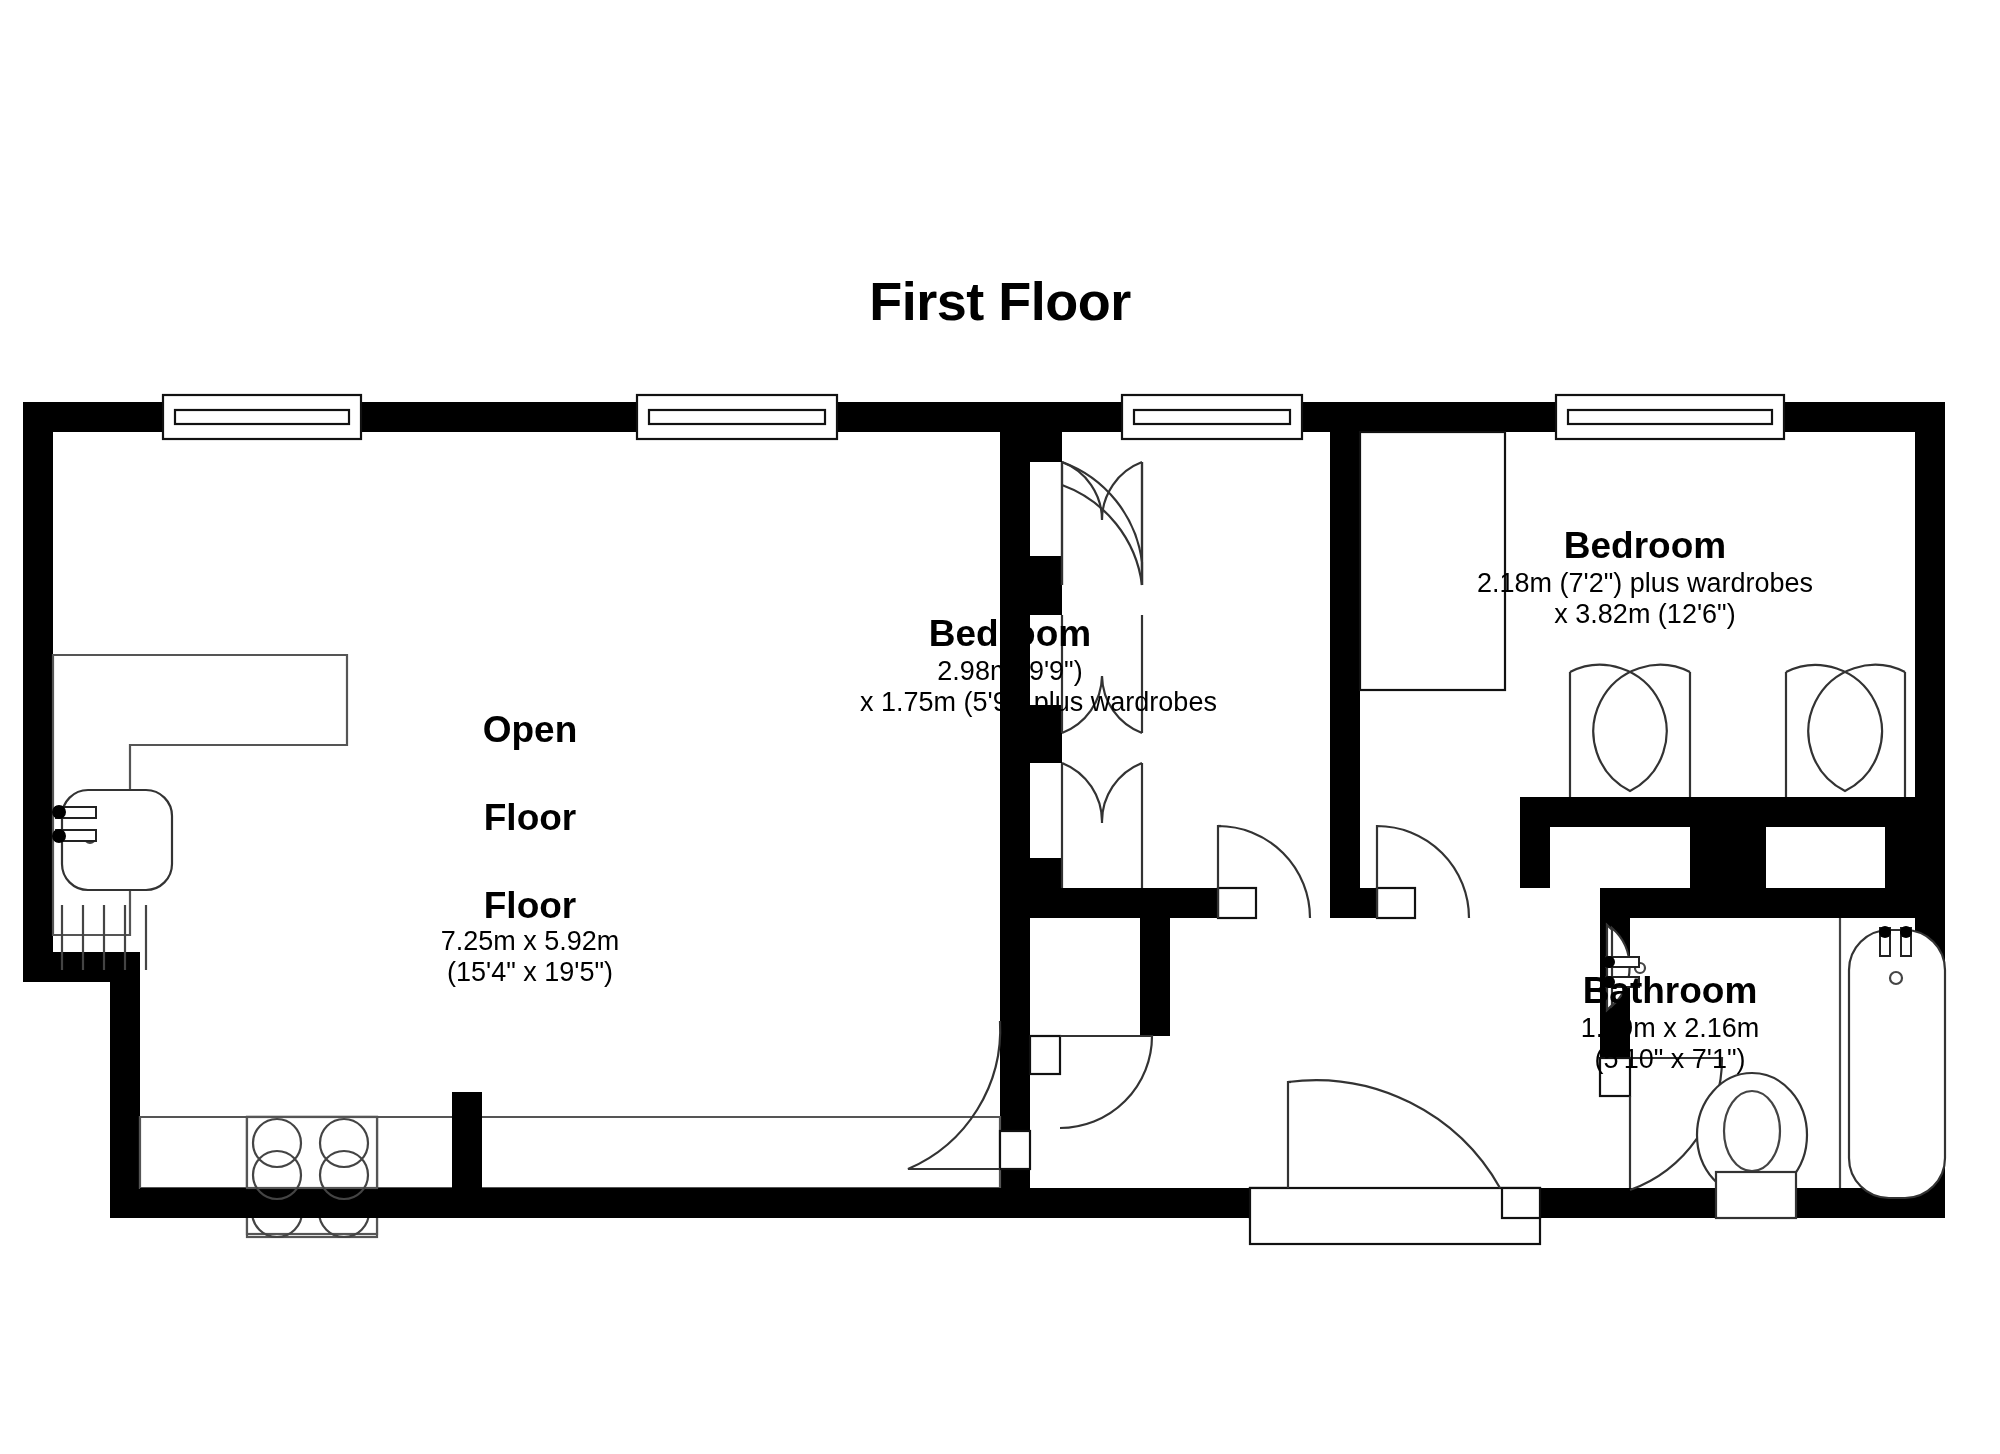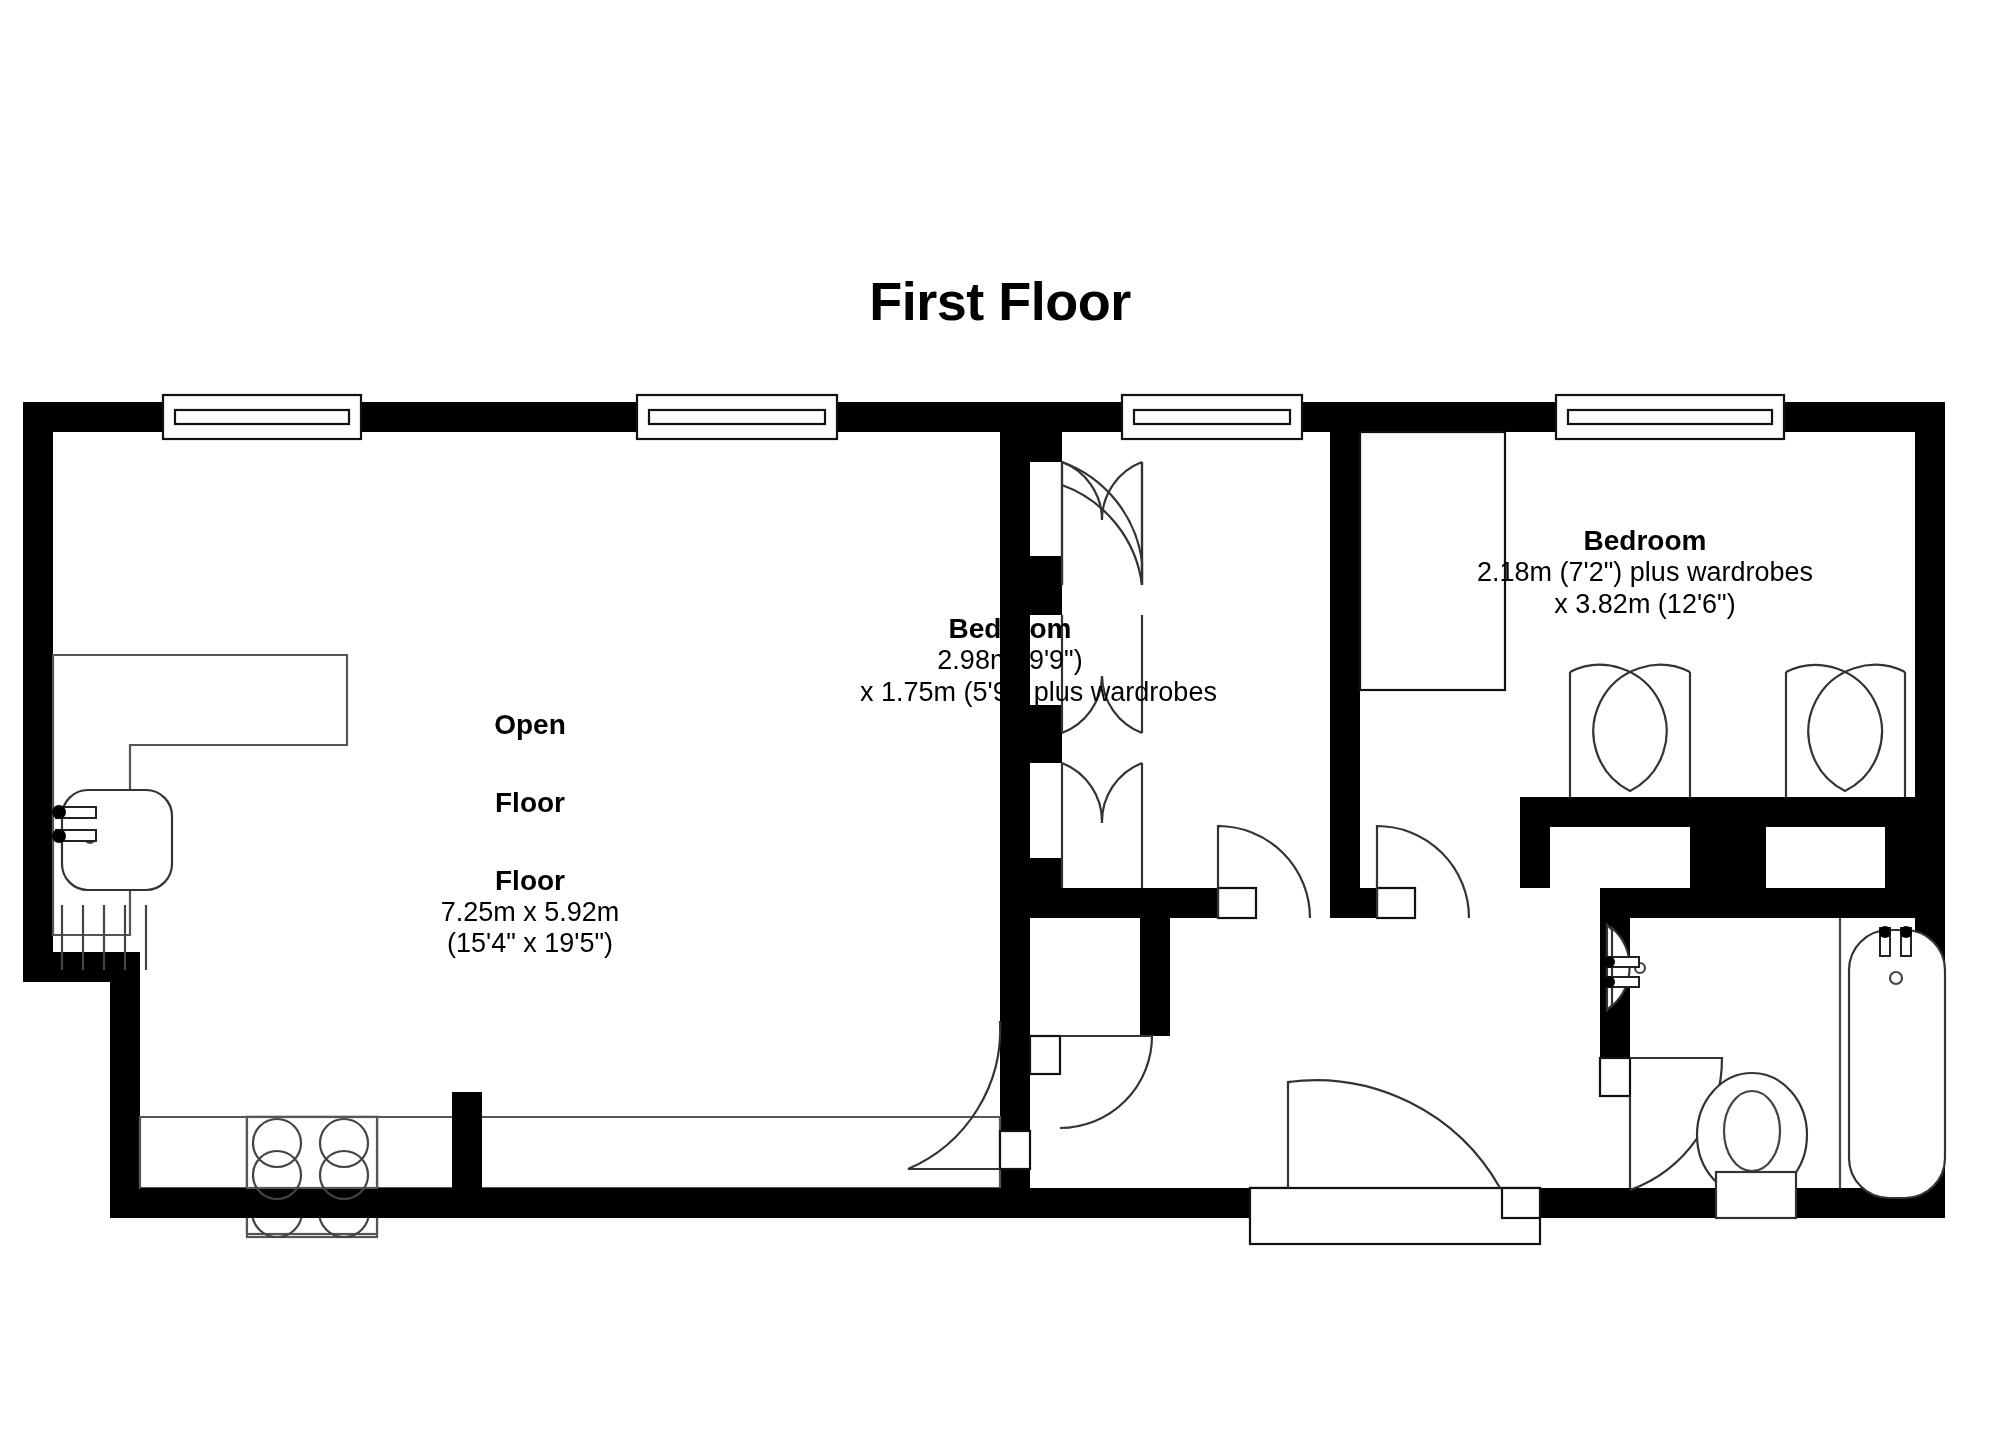--- a/index.html
+++ b/index.html
@@ -30,21 +30,21 @@
     font-weight: bold;
     letter-spacing: -0.5px;
   }
   .room-label {
     position: absolute;
     text-align: center;
     line-height: 1.16;
     white-space: nowrap;
   }
   .room-label .rl-name {
-    font-size: 28px;
+    font-size: 37px;
     font-weight: bold;
     display: block;
   }
   .room-label .rl-dim {
     font-size: 27px;
     font-weight: normal;
     display: block;
   }
   .room-label.multiline .rl-name {
     line-height: 1.08;
@@ -297,14 +297,19 @@
     <span class="rl-dim">x 1.75m (5'9") plus wardrobes</span>
   </div>
 
   <div class="room-label" style="left:1475px; top:525px; width:340px;">
     <span class="rl-name">Bedroom</span>
     <span class="rl-dim">2.18m (7'2") plus wardrobes</span>
     <span class="rl-dim">x 3.82m (12'6")</span>
   </div>
 
 
+  <div class="room-label" style="left:1520px; top:970px; width:300px;">
+    <span class="rl-name">Bathroom</span>
+    <span class="rl-dim">1.79m x 2.16m</span>
+    <span class="rl-dim">(5'10" x 7'1")</span>
+  </div>
 
 </div>
 
 </body></html>

